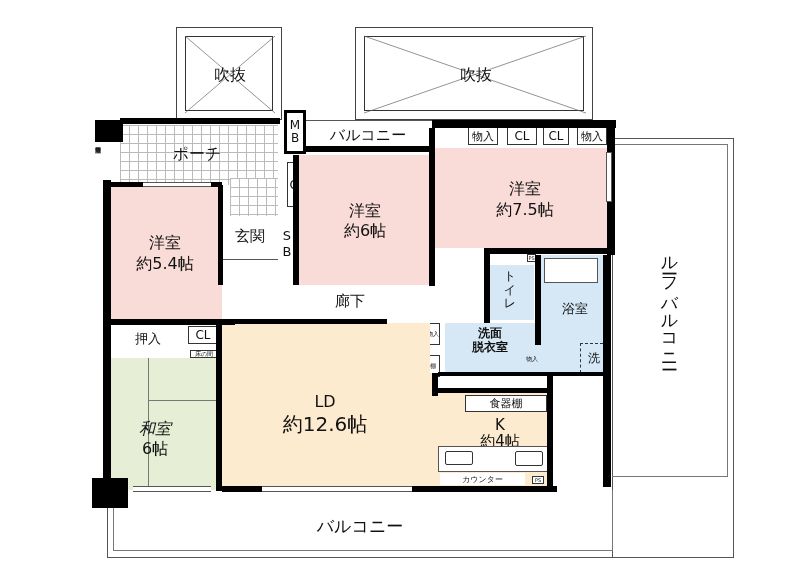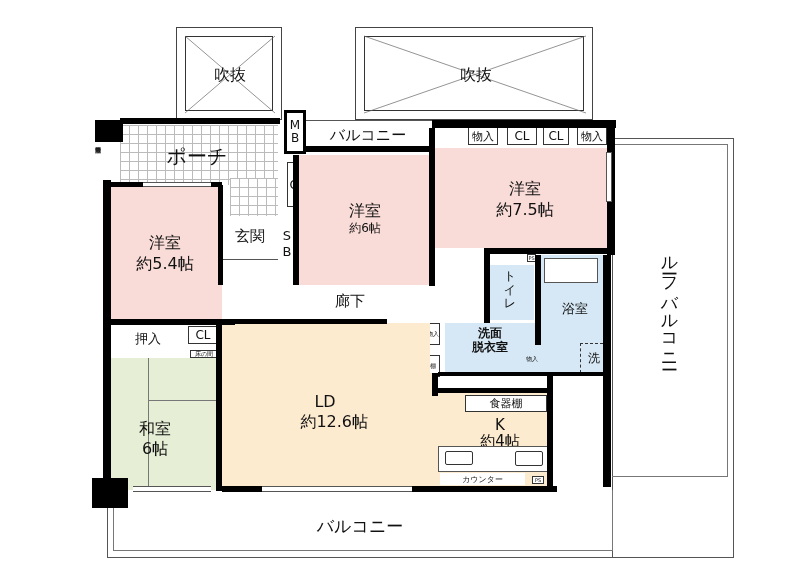--- a/index.html
+++ b/index.html
@@ -38,21 +38,21 @@
 <div class="void" style="left:355px;top:27px;width:238px;height:93px;">
   <div class="void-inner"></div>
   <svg width="238" height="93">
       <line x1="8" y1="8" x2="230" y2="85" stroke="#666" stroke-width="0.7"></line>
       <line x1="230" y1="8" x2="8" y2="85" stroke="#666" stroke-width="0.7"></line>
     </svg>
   <div class="lbl" style="left:60px;width:120px;top:38px;font-size:16px;">吹抜</div>
 </div>
 
 <div class="room tiles" style="left:120px;top:125px;width:158px;height:60px;"></div>
-<div class="lbl" style="left:162px;top:145px;width:70px;font-size:20px;background:rgba(255,255,255,0.0);">ポーチ</div>
+<div class="lbl" style="left:162px;top:145px;width:70px;font-size:16px;background:rgba(255,255,255,0.0);">ポーチ</div>
 <div class="room tiles" style="left:230px;top:178px;width:48px;height:38px;"></div>
 
 <div class="lbl" style="left:89px;top:142px;width:12px;font-size:6px;writing-mode:vertical-rl;white-space:normal;">室外機置場</div>
 
 <div class="box" style="left:284px;top:110px;width:22px;height:44px;border:3px solid #000;font-size:12px;white-space:pre;line-height:1.1;">M
 B</div>
 <div class="box" style="left:287px;top:162px;width:20px;height:45px;font-size:12px;">CL</div>
 
 <div class="abs" style="left:306px;top:120px;width:126px;height:32px;border-bottom:6px solid #000;border-top:1px solid #555;"></div>
 <div class="lbl" style="left:318px;top:127px;width:100px;font-size:15px;">バルコニー</div>
@@ -61,21 +61,21 @@
 <div class="lbl" style="left:120px;top:234px;width:90px;font-size:16px;">洋室</div>
 <div class="lbl" style="left:120px;top:255px;width:90px;font-size:16px;">約5.4帖</div>
 
 <div class="room" style="left:222px;top:216px;width:56px;height:44px;background:#fff;border-bottom:1px solid #555;"></div>
 <div class="lbl" style="left:226px;top:228px;width:48px;font-size:15px;">玄関</div>
 <div class="lbl" style="left:280px;top:228px;width:14px;font-size:13px;line-height:1.2;">S
 B</div>
 
 <div class="room" style="left:298px;top:155px;width:132px;height:130px;background:#f9dcd8;"></div>
 <div class="lbl" style="left:320px;top:202px;width:90px;font-size:16px;">洋室</div>
-<div class="lbl" style="left:320px;top:222px;width:90px;font-size:12px;">約6帖</div>
+<div class="lbl" style="left:320px;top:222px;width:90px;font-size:16px;">約6帖</div>
 
 <div class="room" style="left:432px;top:148px;width:178px;height:100px;background:#f9dcd8;"></div>
 <div class="lbl" style="left:475px;top:180px;width:100px;font-size:16px;">洋室</div>
 <div class="lbl" style="left:475px;top:201px;width:100px;font-size:16px;">約7.5帖</div>
 
 <div class="box" style="left:468px;top:127px;width:30px;height:18px;">物入</div>
 <div class="box" style="left:507px;top:127px;width:30px;height:18px;font-size:12px;">CL</div>
 <div class="box" style="left:543px;top:127px;width:26px;height:18px;font-size:12px;">CL</div>
 <div class="box" style="left:577px;top:127px;width:30px;height:18px;">物入</div>
 
@@ -100,27 +100,27 @@
 <div class="box" style="left:426px;top:323px;width:14px;height:22px;font-size:6px;white-space:normal;">物入</div>
 <div class="box" style="left:426px;top:355px;width:14px;height:22px;font-size:6px;">棚</div>
 
 <div class="box" style="left:110px;top:326px;width:76px;height:26px;font-size:13px;border:none;">押入</div>
 <div class="box" style="left:188px;top:326px;width:30px;height:18px;font-size:12px;">CL</div>
 <div class="box" style="left:190px;top:350px;width:28px;height:8px;font-size:6px;">床の間</div>
 
 <div class="room" style="left:110px;top:358px;width:108px;height:132px;background:#e6efd6;border-left:1px solid #999;"></div>
 <div class="abs" style="left:148px;top:358px;width:1px;height:132px;background:#777;"></div>
 <div class="abs" style="left:148px;top:400px;width:70px;height:1px;background:#777;"></div>
-<div class="lbl" style="left:125px;top:420px;width:60px;font-size:16px;">和室</div>
+<div class="lbl" style="left:125px;top:420px;width:60px;font-size:16px;font-style:italic;">和室</div>
 <div class="lbl" style="left:125px;top:440px;width:60px;font-size:16px;">6帖</div>
 
 <div class="room" style="left:222px;top:323px;width:208px;height:165px;background:#fdebd0;"></div>
 <div class="room" style="left:430px;top:373px;width:8px;height:115px;background:#fdebd0;"></div>
 <div class="lbl" style="left:275px;top:393px;width:100px;font-size:16px;">LD</div>
-<div class="lbl" style="left:268px;top:413px;width:100px;font-size:16px;text-align:right;">約12.6帖</div>
+<div class="lbl" style="left:275px;top:413px;width:100px;font-size:20px;">約12.6帖</div>
 
 <div class="room" style="left:438px;top:393px;width:110px;height:95px;background:#fdebd0;"></div>
 <div class="box" style="left:465px;top:395px;width:82px;height:17px;">食器棚</div>
 <div class="lbl" style="left:470px;top:417px;width:60px;font-size:15px;">K</div>
 <div class="lbl" style="left:470px;top:433px;width:60px;font-size:15px;">約4帖</div>
 <div class="abs" style="left:438px;top:446px;width:110px;height:26px;background:#fff;border:1px solid #555;"></div>
 <div class="abs" style="left:445px;top:451px;width:28px;height:14px;border:1px solid #333;border-radius:2px;"></div>
 <div class="abs" style="left:515px;top:451px;width:28px;height:15px;border:1px solid #333;border-radius:2px;"></div>
 <div class="box" style="left:440px;top:473px;width:85px;height:12px;font-size:8px;border:none;">カウンター</div>
 <div class="box" style="left:532px;top:476px;width:12px;height:8px;font-size:5px;">PS</div>

